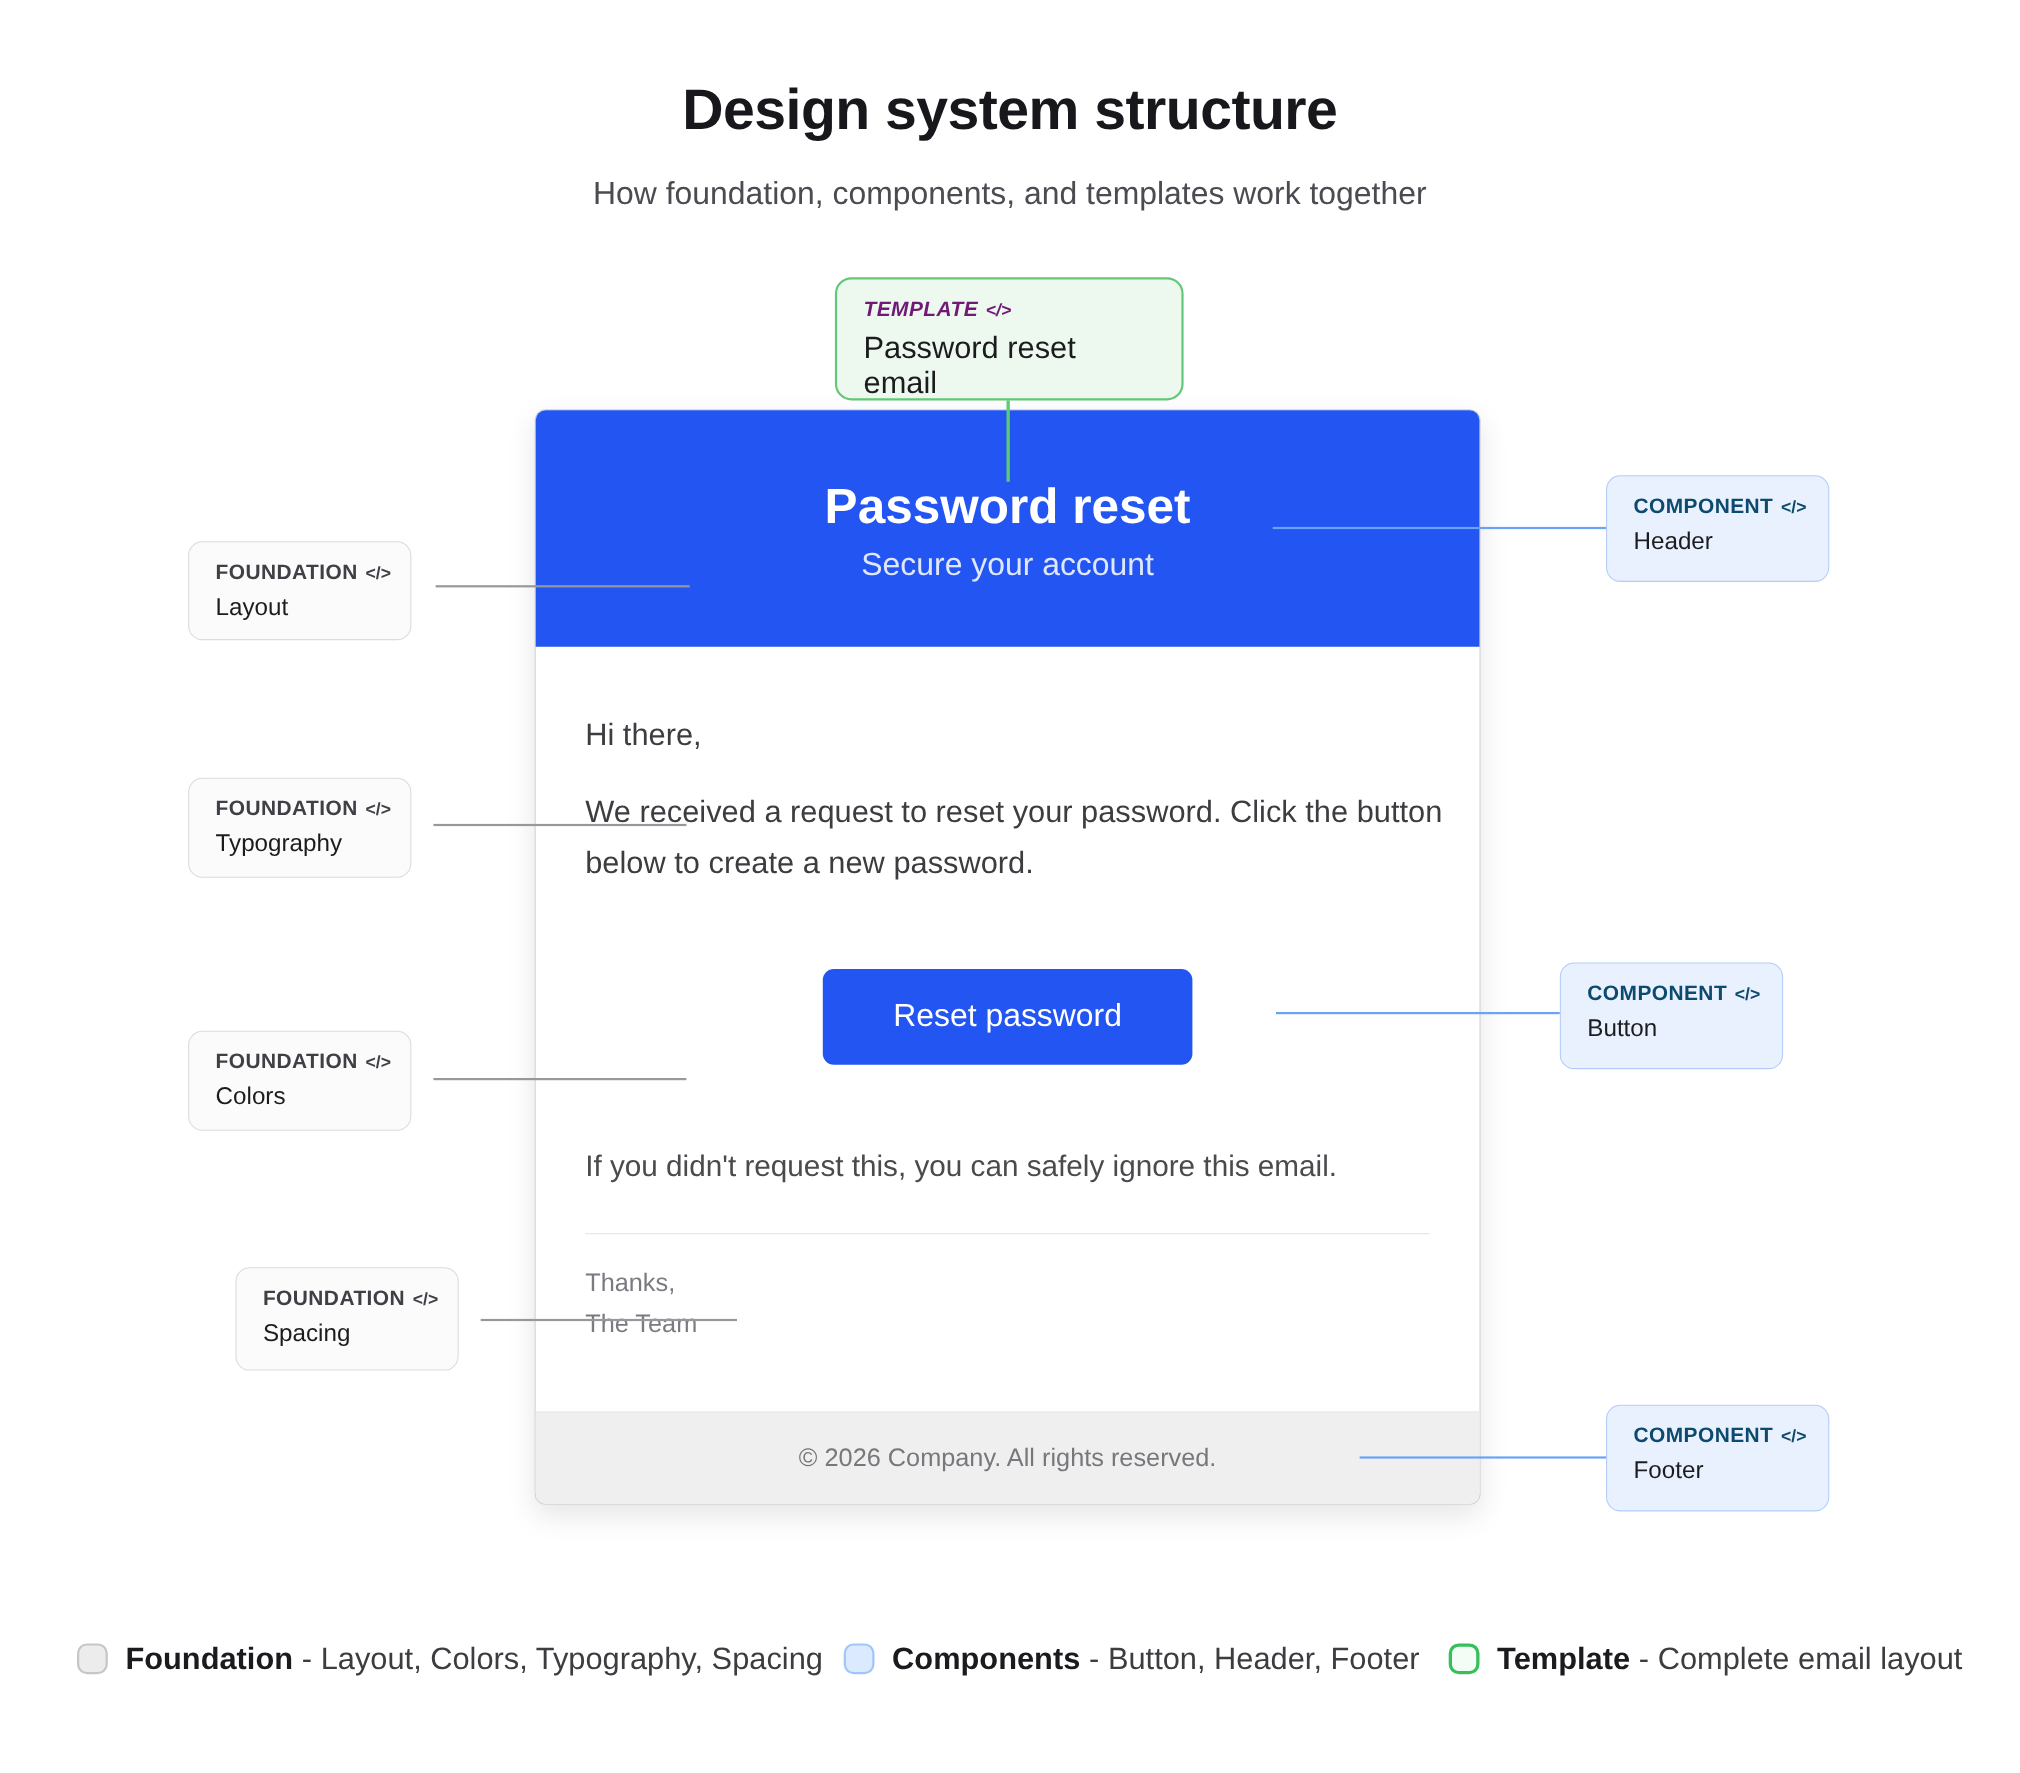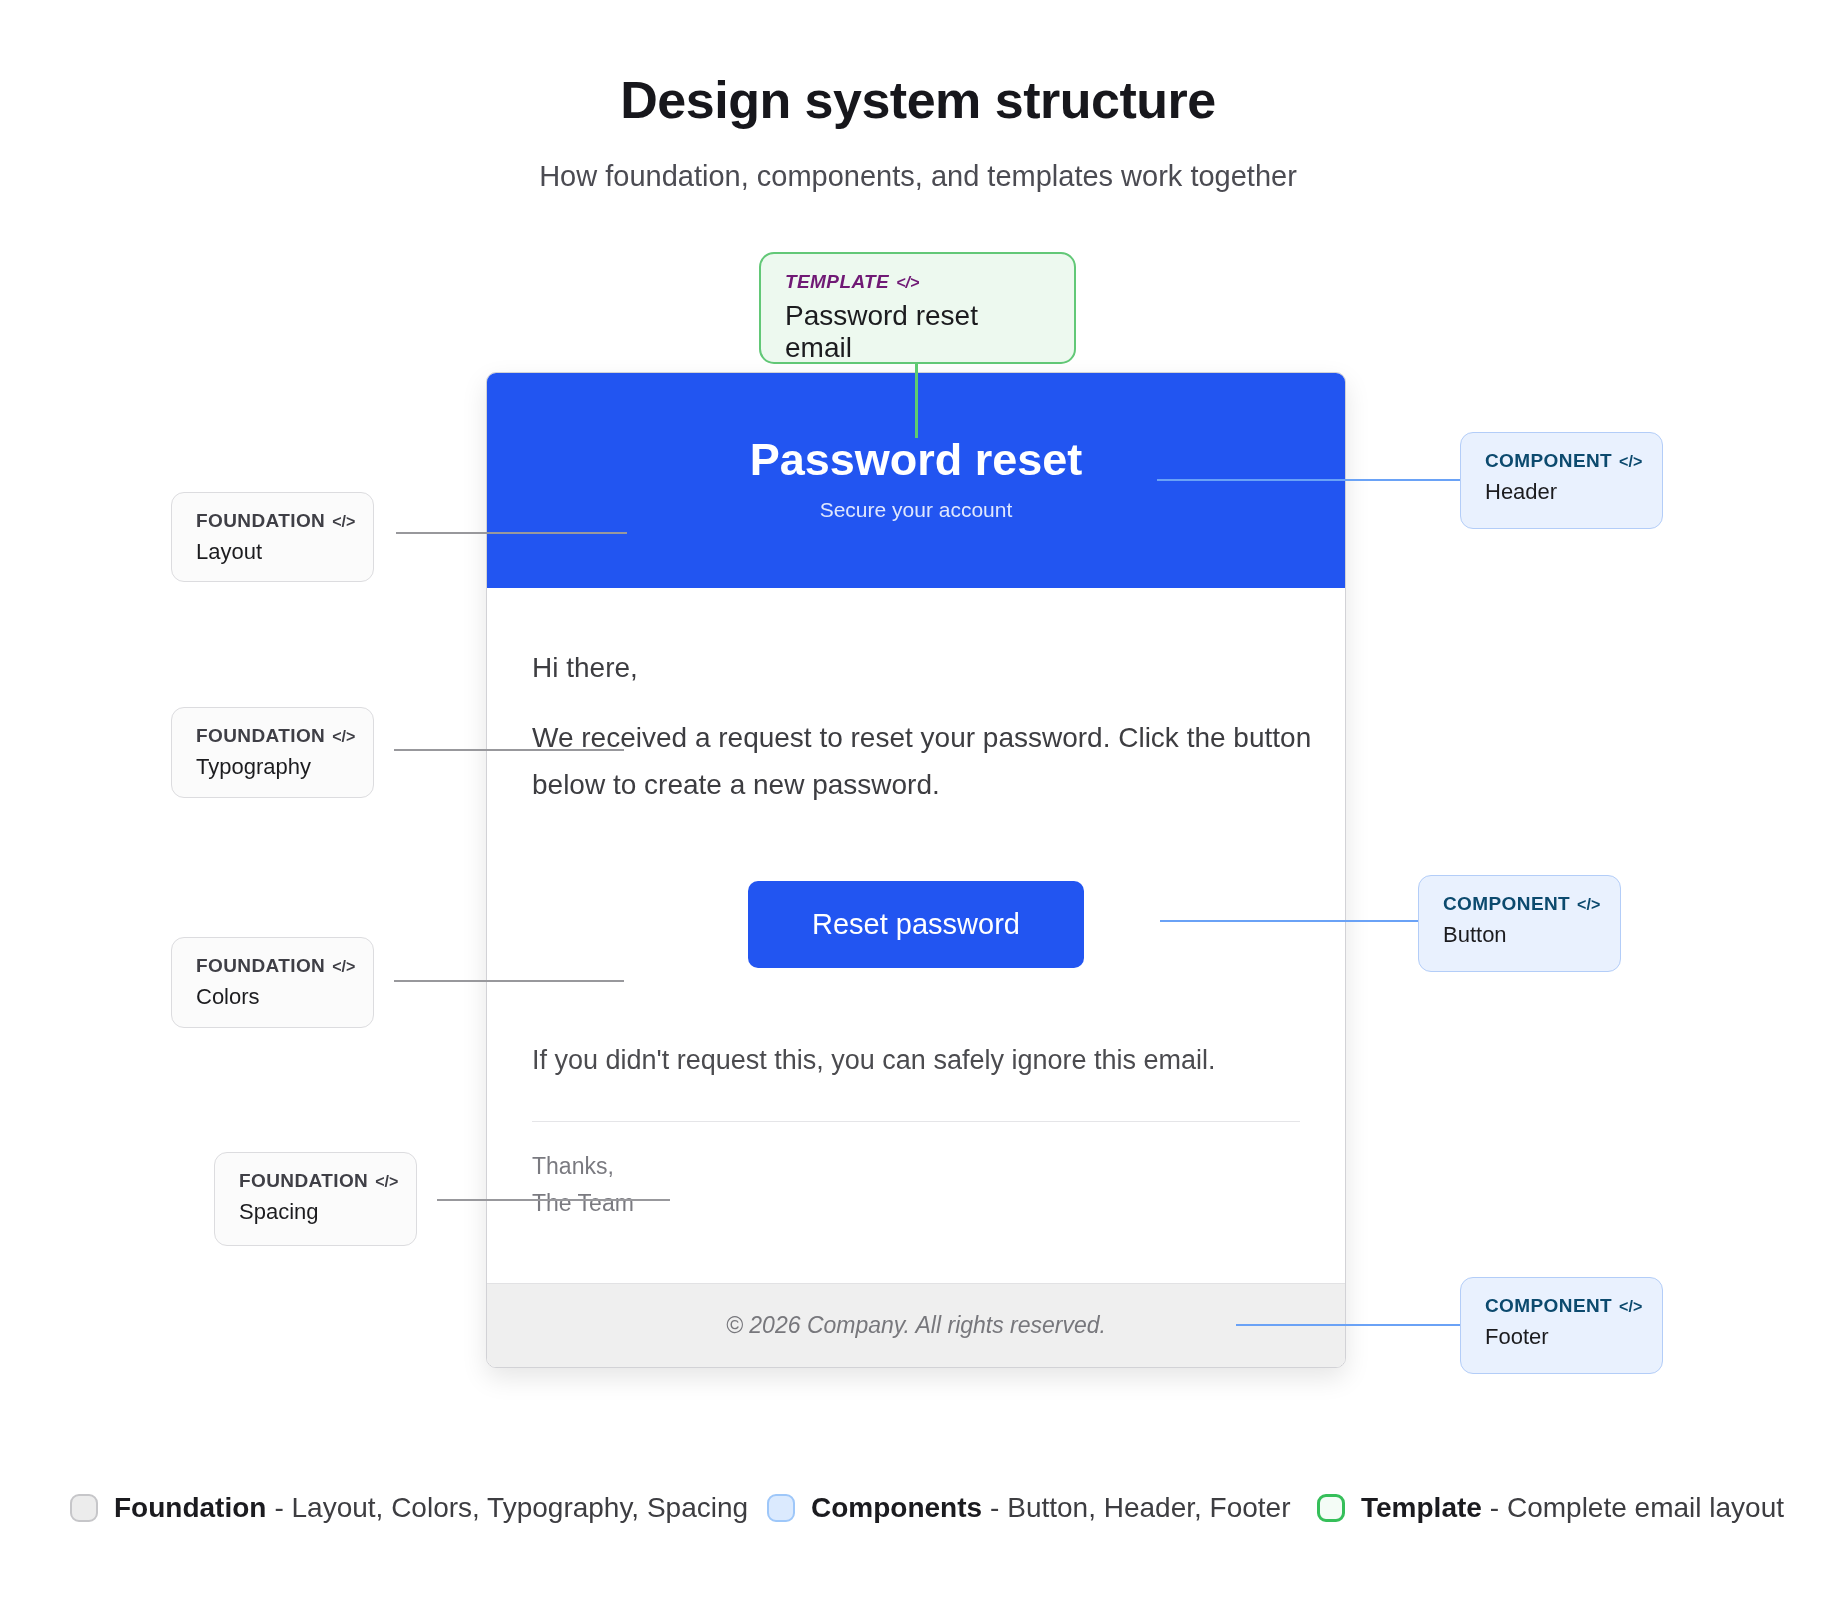--- a/index.html
+++ b/index.html
@@ -34,35 +34,35 @@
 
   
   .email-card{position:absolute;left:486px;top:372px;width:858px;height:994px;
     background:#ffffff;border:1px solid #d2d2d6;border-radius:10px;
     box-shadow:0 10px 26px rgba(0,0,0,0.10);}
   .email-header{position:absolute;left:0;top:0;width:100%;height:215px;
     background:#2255f1;border-radius:9px 9px 0 0;}
   .email-title{position:absolute;top:61px;width:100%;text-align:center;
     font-size:45px;font-weight:700;color:#ffffff;}
   .email-subtitle{position:absolute;top:125px;width:100%;text-align:center;
-    font-size:21px;color:rgba(255,255,255,0.86);}
+    font-size:29px;color:rgba(255,255,255,0.86);}
   .email-greeting{position:absolute;left:45px;top:279px;font-size:28px;color:#3d3d41;}
   .email-paragraph{position:absolute;left:45px;top:341px;width:784px;
     font-size:28px;line-height:47px;color:#3d3d41;}
   .reset-btn{position:absolute;left:50%;top:508px;transform:translateX(-50%);
     width:336px;height:87px;background:#2255f1;border:none;border-radius:10px;
     color:#ffffff;font-size:29px;font-weight:500;font-family:inherit;cursor:pointer;}
   .email-note{position:absolute;left:45px;top:672px;font-size:27px;color:#4b4b4f;}
   .email-divider{position:absolute;left:45px;right:45px;top:748px;border-top:1px solid #e5e5e8;}
   .sig-line1{position:absolute;left:45px;top:780px;font-size:23px;color:#7a7a80;}
   .sig-line2{position:absolute;left:45px;top:817px;font-size:23px;color:#7a7a80;}
   .email-footer{position:absolute;left:0;bottom:0;width:100%;height:83px;
     background:#efefef;border-top:1px solid #e2e2e4;border-radius:0 0 9px 9px;}
   .email-footer .footer-text{width:100%;text-align:center;line-height:83px;
-    font-size:23px;color:#77777c;font-style:italic;}
+    font-size:23px;color:#77777c;}
 
   
   .legend-item{position:absolute;top:1492px;display:flex;align-items:center;gap:16px;}
   .swatch{width:28px;height:28px;border-radius:9px;box-sizing:border-box;}
   .swatch.f{background:#ececec;border:2px solid #c6c6c9;}
   .swatch.c{background:#dbeafe;border:2px solid #9ec7f9;}
   .swatch.t{background:#f4fcf6;border:3px solid #36bf5a;}
   .legend-text{font-size:28px;color:#3d3d41;}
   .legend-text b{color:#1b1b1f;font-weight:700;margin-right:8px;}
 </style>

